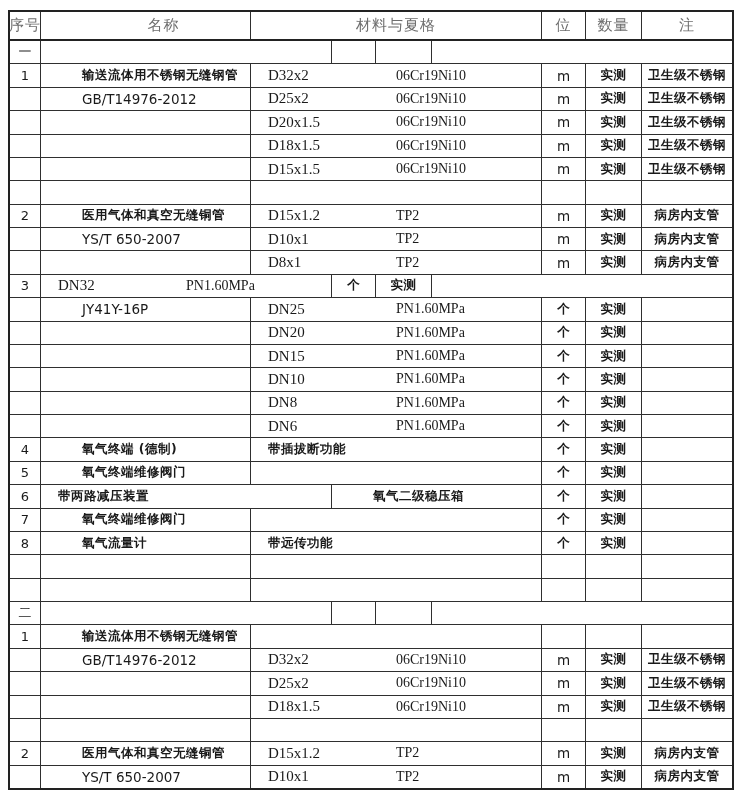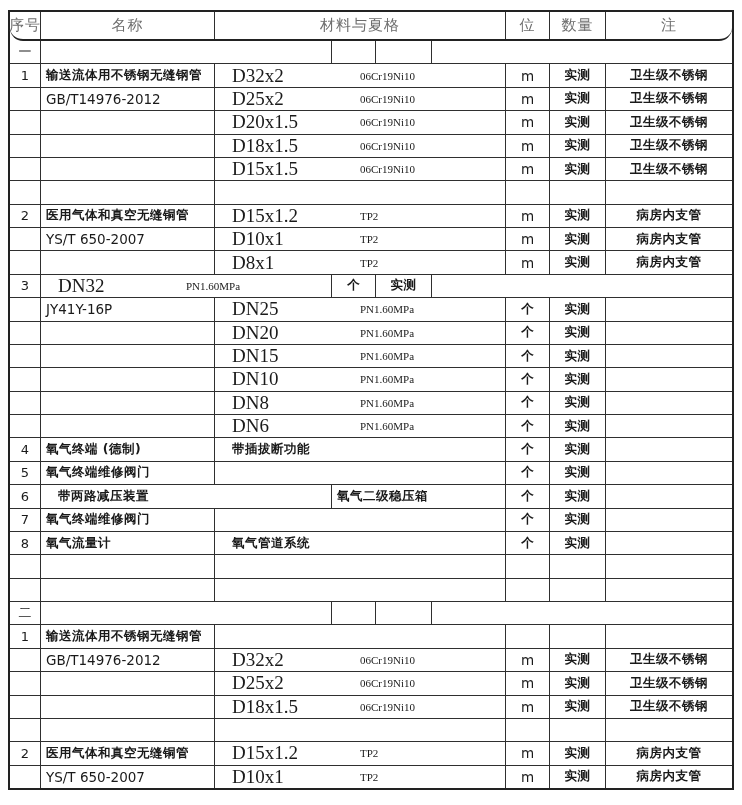--- a/index.html
+++ b/index.html
@@ -9,32 +9,32 @@
     font-family: "DejaVu Sans", "Liberation Sans", sans-serif;
     color: #1a1a1a;
   }
   .material-table {
     position: absolute; left: 8px; top: 10px; width: 726px; height: 780px;
     border: 2.5px solid #222222; background: #ffffff;
     display: flex; flex-direction: column;
   }
   .row { display: flex; flex: 1 1 0; border-bottom: 1px solid #2f2f2f; min-height: 0; }
   .row:last-child { border-bottom: none; }
-  .header-row { flex: 0 0 29px; border-bottom: 2px solid #222222; border-radius: 13px; }
+  .header-row { flex: 0 0 29px; border-bottom: 2px solid #222222; }
   .c { border-right: 1px solid #2f2f2f; display: flex; align-items: center; overflow: visible; white-space: nowrap; }
   .c:last-child { border-right: none; }
   .c1 { width: 31px; justify-content: center; font-size: 13px; }
-  .c2 { width: 174px; padding-left: 5px; }
+  .c2 { width: 174px; padding-left: 5px; margin-left: 36px; }
   .c3 { width: 291px; font-family: Liberation Serif, serif; }
   .c4 { width: 44px; justify-content: center; }
   .c5 { width: 56px; justify-content: center; }
   .c6 { flex: 1 1 0; justify-content: center; }
   .header-row .c { justify-content: center; color: #6e6e6e; font-weight: 400; font-size: 15px; letter-spacing: 1px; padding: 0; }
-  .size-span { width: 145px; padding-left: 17px; font-size: 19px; }
-  .material-span { font-size: 11px; }
+  .size-span { width: 145px; padding-left: 17px; font-size: 15px; }
+  .material-span { font-size: 14px; }
   .cjk { font-weight: 700; font-size: 12.5px; letter-spacing: 0.5px; }
   .lat { font-weight: 400; font-size: 13.5px; }
   .section-row .c2 { padding-left: 19px; }
   .unit-cjk { font-weight: 700; font-size: 12.5px; }
 </style>
 </head>
 <body>
 
 <div class="sheet">
   <div class="material-table">
@@ -258,21 +258,21 @@
         <div class="c c2 cjk">氧气终端维修阀门</div>
         <div class="c c3"></div>
         <div class="c c4 unit-cjk">个</div>
         <div class="c c5 cjk">实测</div>
         <div class="c c6 cjk"></div>
       </div>
       <div class="row">
         <div class="c c1">8</div>
         <div class="c c2 cjk">氧气流量计</div>
         <div class="c c3">
-          <span class="size-span cjk">氧气管道系统</span>
+          <span class="size-span cjk">带远传功能</span>
         </div>
         <div class="c c4 unit-cjk">个</div>
         <div class="c c5 cjk">实测</div>
         <div class="c c6 cjk"></div>
       </div>
       <div class="row">
         <div class="c c1"></div>
         <div class="c c2"></div>
         <div class="c c3"></div>
         <div class="c c4 lat"></div>

